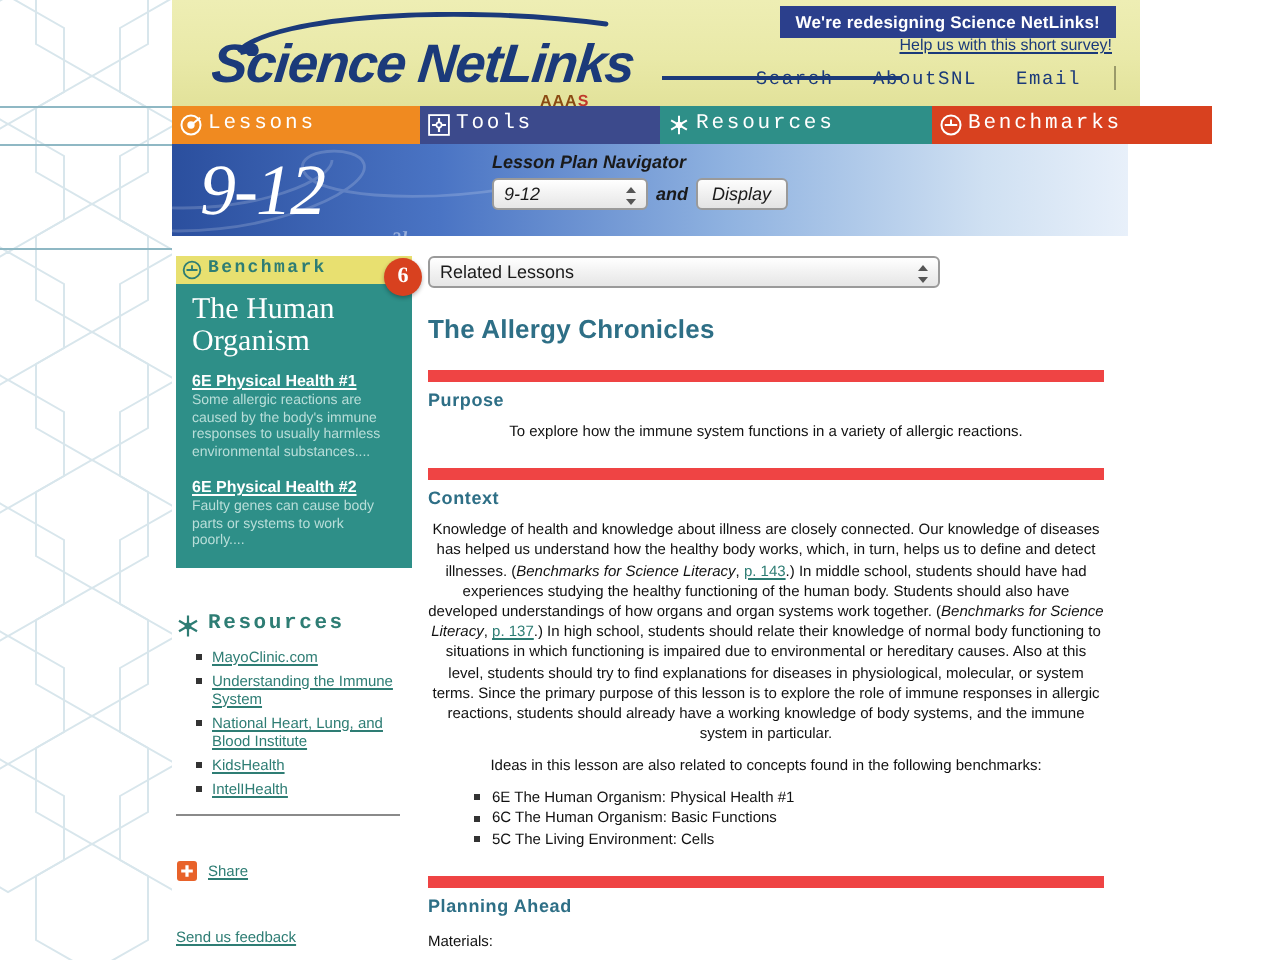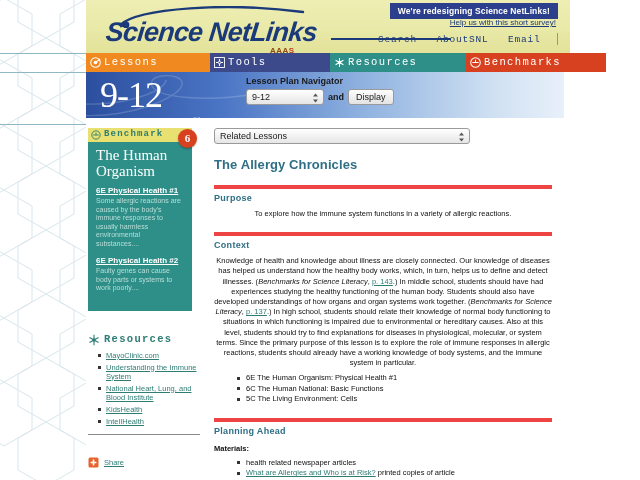--- a/index.html
+++ b/index.html
@@ -169,20 +169,21 @@
     width: 554px; height: 52px;
     background: #ffffff;
     overflow: hidden;
   }
   .grade-blue {
     position: absolute;
     left: 0; top: 0;
     width: 478px; height: 46px;
     background: linear-gradient(to right, #2b4f9e 0%, #4a74c4 28%, #8fb2e0 58%, #cfe0f2 85%, #e8f0fa 100%);
     overflow: hidden;
+    font-style: italic;
   }
   .grade-num {
     position: absolute;
     left: 14px; top: 0px;
     font-family: "Liberation Serif", serif;
     font-size: 36px;
     color: #ffffff;
     letter-spacing: -1px;
     line-height: 46px;
   }
@@ -252,24 +253,23 @@
     white-space: nowrap;
   }
 
   
   .sidebar {
     position: absolute;
     left: 88px; top: 128px;
     width: 118px;
   }
   .bm-card {
-    width: 104px;
+    width: 118px;
     background: #2e8f88;
     position: relative;
-    padding-bottom: 10px;
   }
   .bm-head {
     height: 14px;
     background: #e8e070;
     position: relative;
   }
   .bm-head-text {
     position: absolute;
     left: 16px; top: 1px;
     font-family: "Liberation Mono", monospace;
@@ -388,21 +388,21 @@
   }
   .page-title {
     margin-top: 13px;
     font-size: 13px;
     font-weight: bold;
     color: #2e6f86;
     letter-spacing: 0.1px;
   }
   .sec {
     margin-top: 13px;
-    border-top: 4px solid #ef4444;
+    border-top: 6px solid #ef4444;
     padding-top: 4px;
   }
   .sec-h {
     font-size: 9px;
     font-weight: bold;
     color: #2e6f86;
     letter-spacing: 0.3px;
   }
   .para {
     margin-top: 6px;
@@ -425,21 +425,21 @@
     color: #111111;
   }
   .bullets li::before {
     content: "";
     position: absolute;
     left: -9px; top: 3.5px;
     width: 3px; height: 3px;
     background: #333333;
   }
   .bullets li a { color: #2e7d74; text-decoration: underline; }
-  .lead { margin-top: 8px; font-size: 7.5px; color: #111111; font-weight: bold; }
+  .lead { margin-top: 8px; font-size: 7.5px; color: #111111; }
 </style>
 </head>
 <body>
 
 <div id="page">
 
   <div class="honeycomb">
     <svg width="86" height="480" viewBox="0 0 86 480" xmlns="http://www.w3.org/2000/svg">
       <g fill="none" stroke="#d8e6ec" stroke-width="1">
         <polygon points="18,-10 46,-26 74,-10 74,22 46,38 18,22"></polygon>
@@ -644,23 +644,24 @@
       <div class="sec-h">Purpose</div>
     </div>
     <div class="para">To explore how the immune system functions in a variety of allergic reactions.</div>
 
     <div class="sec">
       <div class="sec-h">Context</div>
     </div>
     <div class="para">
       <span>Knowledge of health and knowledge about illness are closely connected. Our knowledge of diseases has helped us understand how the healthy body works, which, in turn, helps us to define and detect illnesses. (</span><em>Benchmarks for Science Literacy</em><span>, </span><a href="#">p. 143</a><span>.) In middle school, students should have had experiences studying the healthy functioning of the human body. Students should also have developed understandings of how organs and organ systems work together. (</span><em>Benchmarks for Science Literacy</em><span>, </span><a href="#">p. 137</a><span>.) In high school, students should relate their knowledge of normal body functioning to situations in which functioning is impaired due to environmental or hereditary causes. Also at this level, students should try to find explanations for diseases in physiological, molecular, or system terms. Since the primary purpose of this lesson is to explore the role of immune responses in allergic reactions, students should already have a working knowledge of body systems, and the immune system in particular.</span>
     </div>
+    <div class="para">Ideas in this lesson are also related to concepts found in the following benchmarks:</div>
     <ul class="bullets">
       <li>6E The Human Organism: Physical Health #1</li>
-      <li>6C The Human National: Basic Functions</li>
+      <li>6C The Human Organism: Basic Functions</li>
       <li>5C The Living Environment: Cells</li>
     </ul>
 
     <div class="sec">
       <div class="sec-h">Planning Ahead</div>
     </div>
     <div class="lead">Materials:</div>
     <ul class="bullets">
       <li>health related newspaper articles</li>
       <li><a href="#">What are Allergies and Who is at Risk?</a><span> printed copies of article</span></li>

